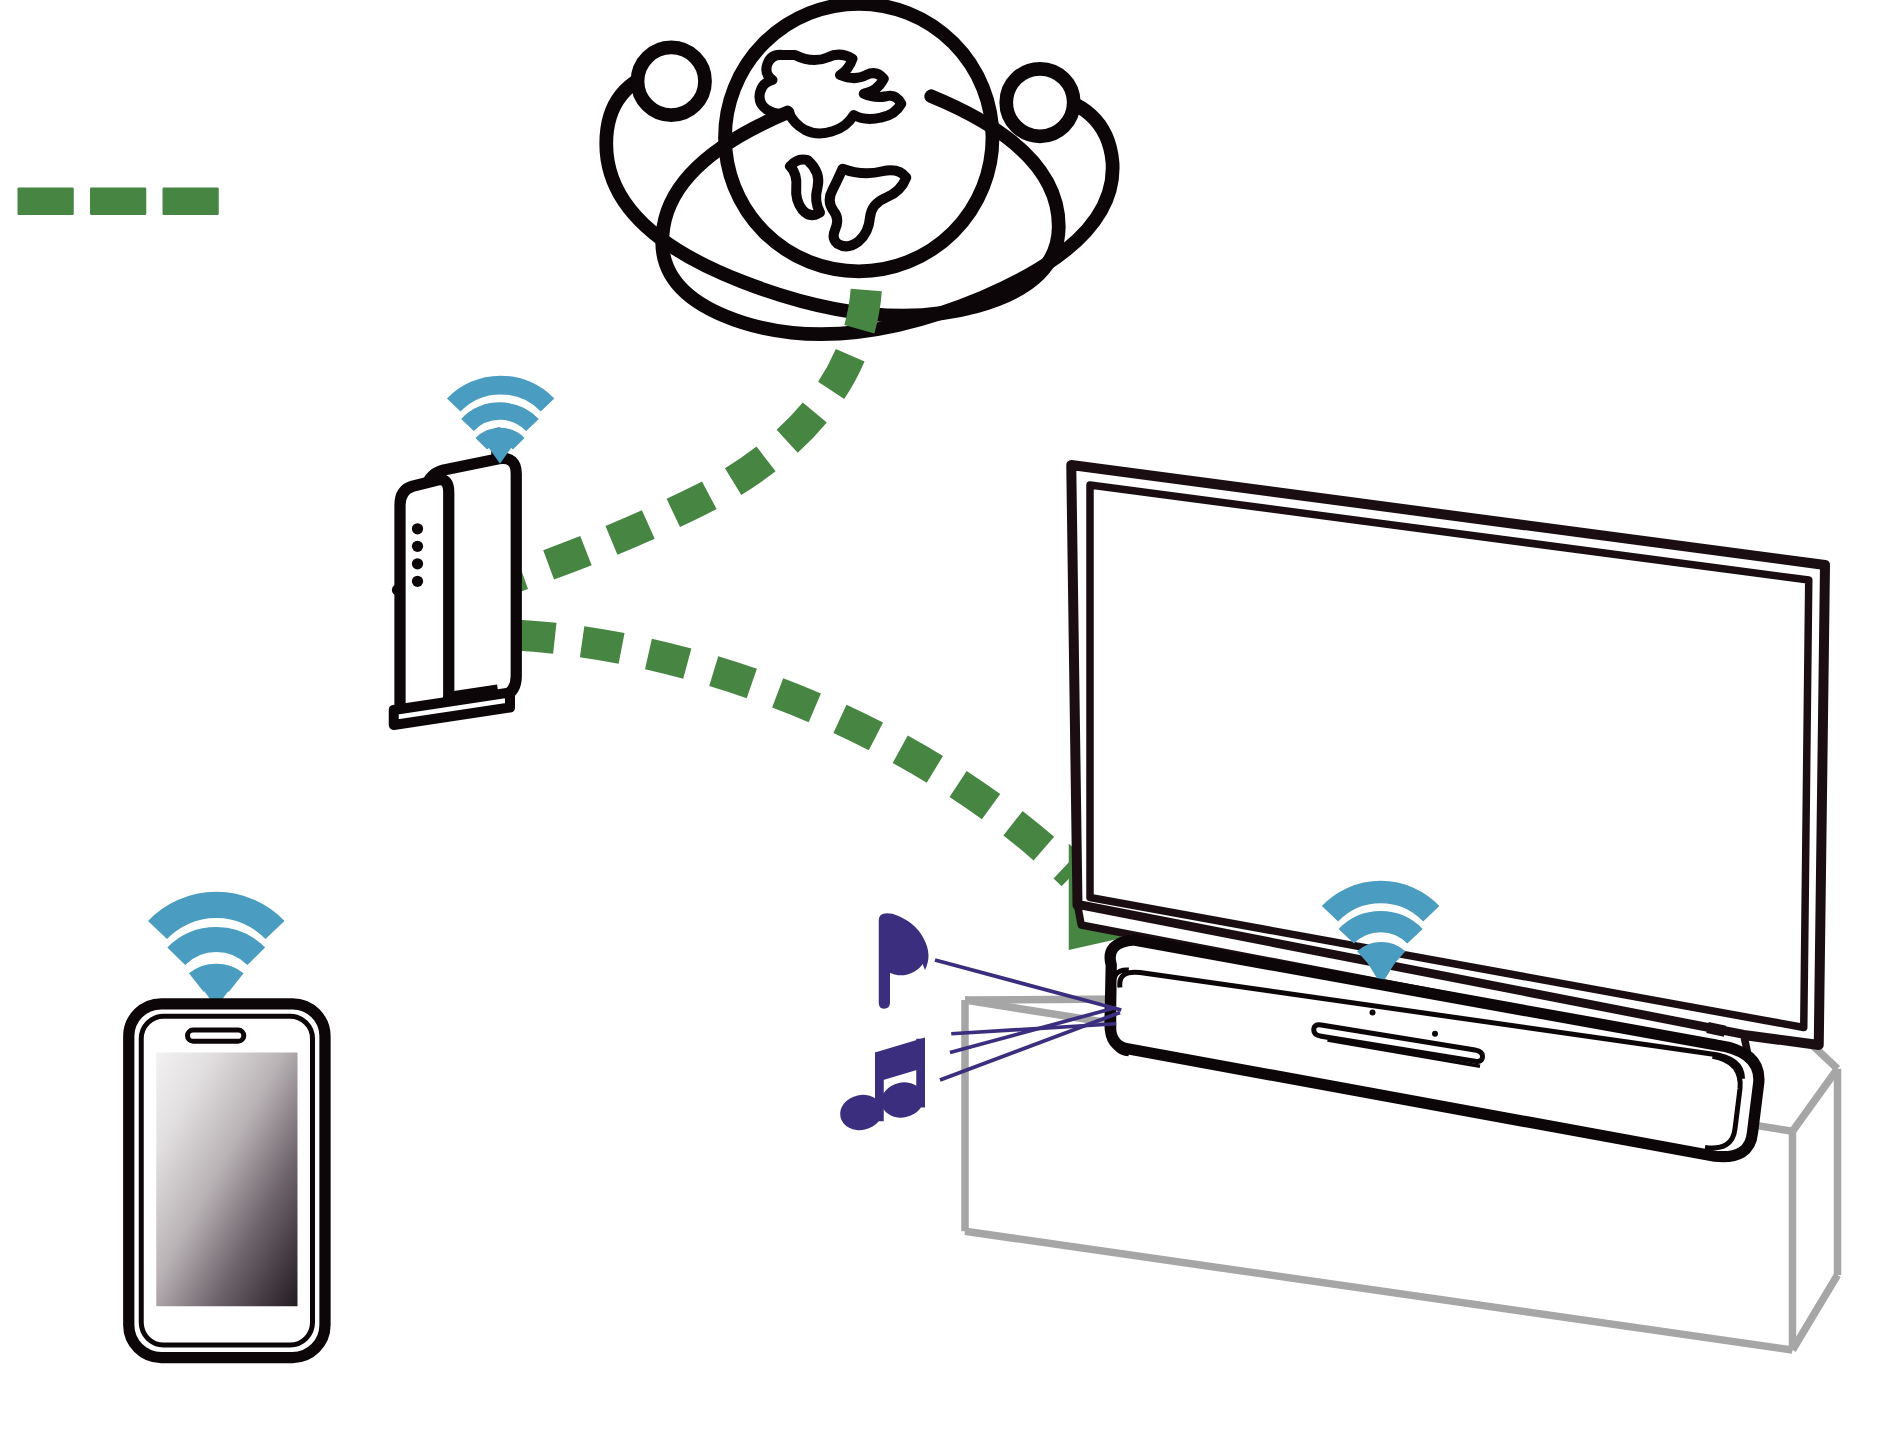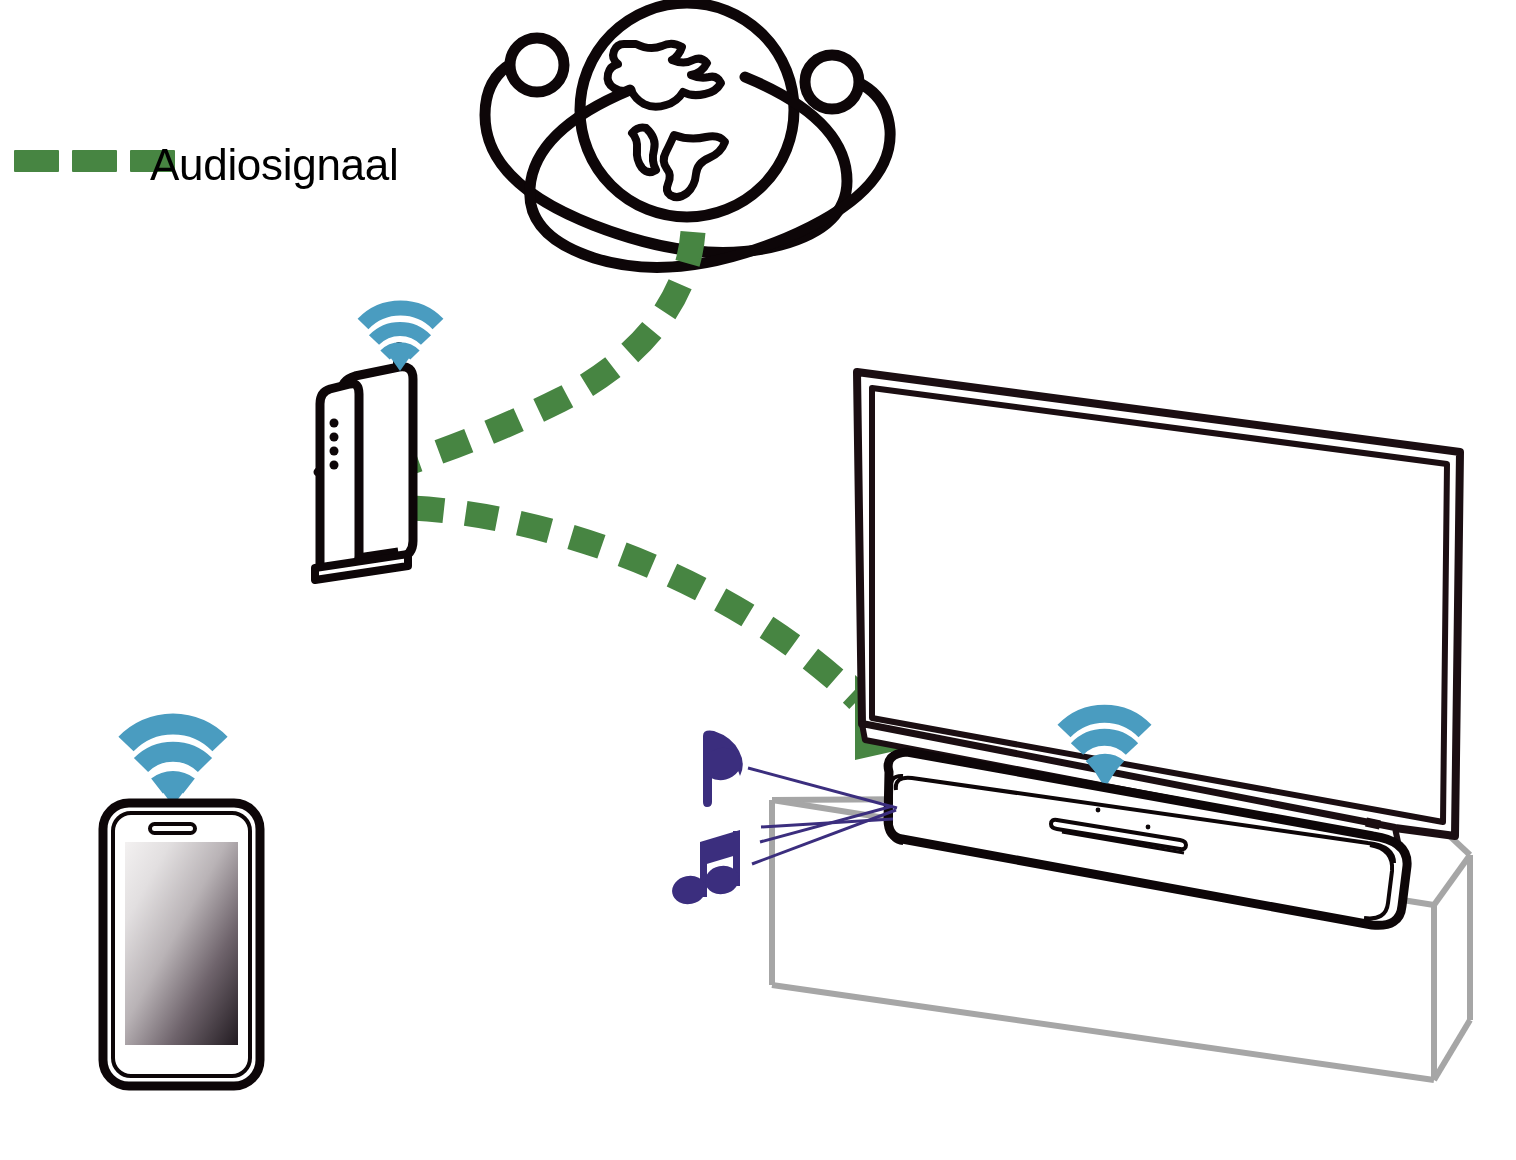--- a/index.html
+++ b/index.html
@@ -203,15 +203,14 @@
 
       <rect x="733" y="831" width="7" height="55"></rect>
 
       <ellipse cx="689" cy="890" rx="17" ry="14" transform="rotate(-12 689 890)"></ellipse>
 
       <ellipse cx="722" cy="880" rx="17" ry="14" transform="rotate(-12 722 880)"></ellipse>
     </g>
 
   </svg>
 
-  <div class="legend-label">Audiosignaal</div>
 
 </div>
 
 </body></html>

